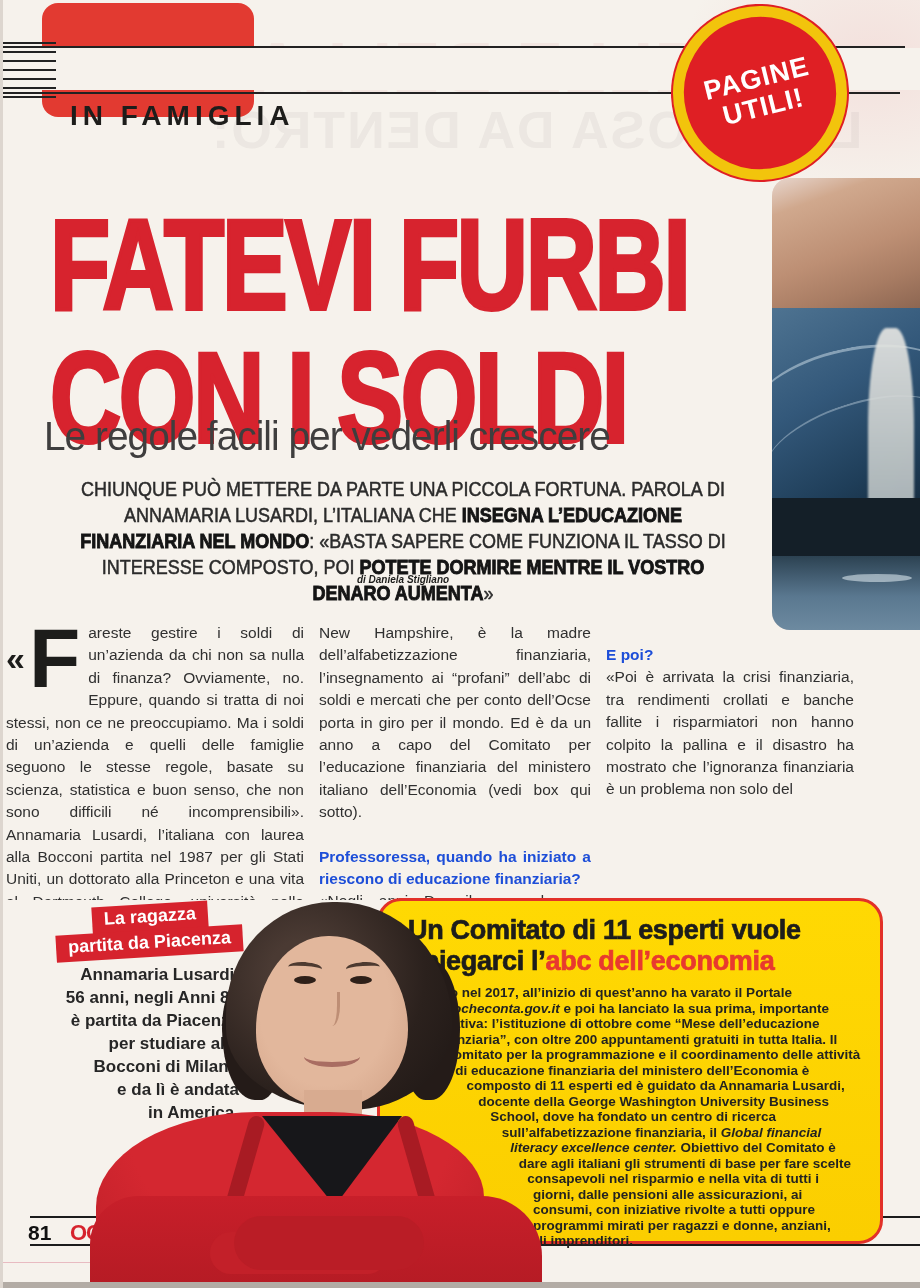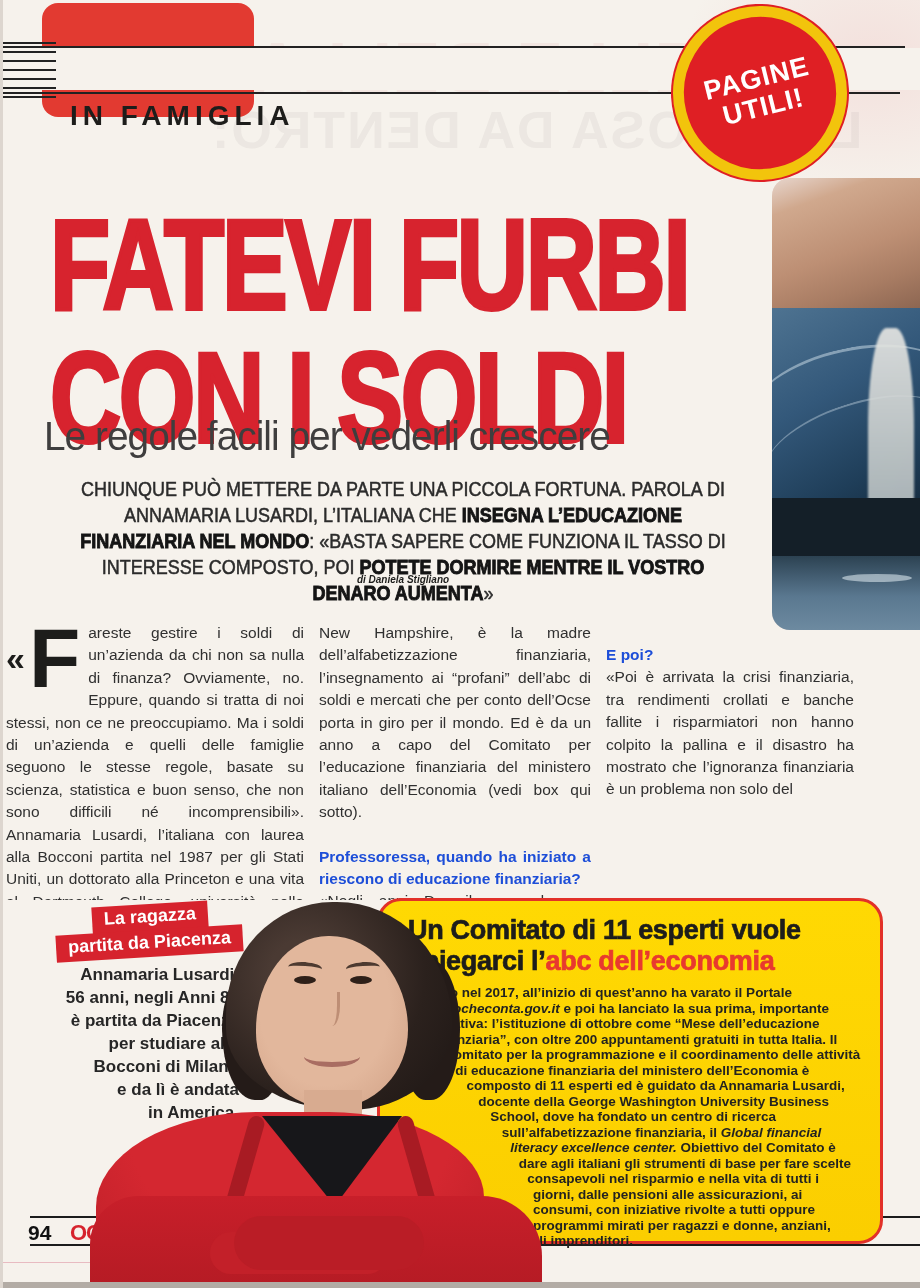--- a/index.html
+++ b/index.html
@@ -193,21 +193,21 @@
     <div>è partita da Piacenza</div>
     <div>per studiare alla</div>
     <div>Bocconi di Milano</div>
     <div>e da lì è andata</div>
     <div>in America.</div>
   </div>
 
   <div class="rule-bot-a"></div>
   <div class="rule-bot-b"></div>
   <div class="rule-pink"></div>
-  <div class="folio">94</div>
+  <div class="folio">81</div>
   <div class="folio-logo">OG</div>
 
   <div class="infobox">
     <div class="infobox-title">
       <span>Un Comitato di 11 esperti vuole</span><br>
       <span>spiegarci l’</span><span class="red">abc dell’economia</span>
     </div>
     <div class="infobox-body">
       <div class="box-photo-spacer"></div>
       <span>È nato nel 2017, all’inizio di quest’anno ha varato il Portale </span><span class="it">quellocheconta.gov.it</span><span> e poi ha lanciato la sua prima, importante iniziativa: l’istituzione di ottobre come “Mese dell’educazione finanziaria”, con oltre 200 appuntamenti gratuiti in tutta Italia. Il Comitato per la programmazione e il coordinamento delle attività di educazione finanziaria del ministero dell’Economia è composto di 11 esperti ed è guidato da Annamaria Lusardi, docente della George Washington University Business School, dove ha fondato un centro di ricerca sull’alfabetizzazione finanziaria, il </span><span class="it">Global financial literacy excellence center.</span><span> Obiettivo del Comitato è dare agli italiani gli strumenti di base per fare scelte consapevoli nel risparmio e nella vita di tutti i giorni, dalle pensioni alle assicurazioni, ai consumi, con iniziative rivolte a tutti oppure programmi mirati per ragazzi e donne, anziani, consumatori e piccoli imprenditori.</span>

